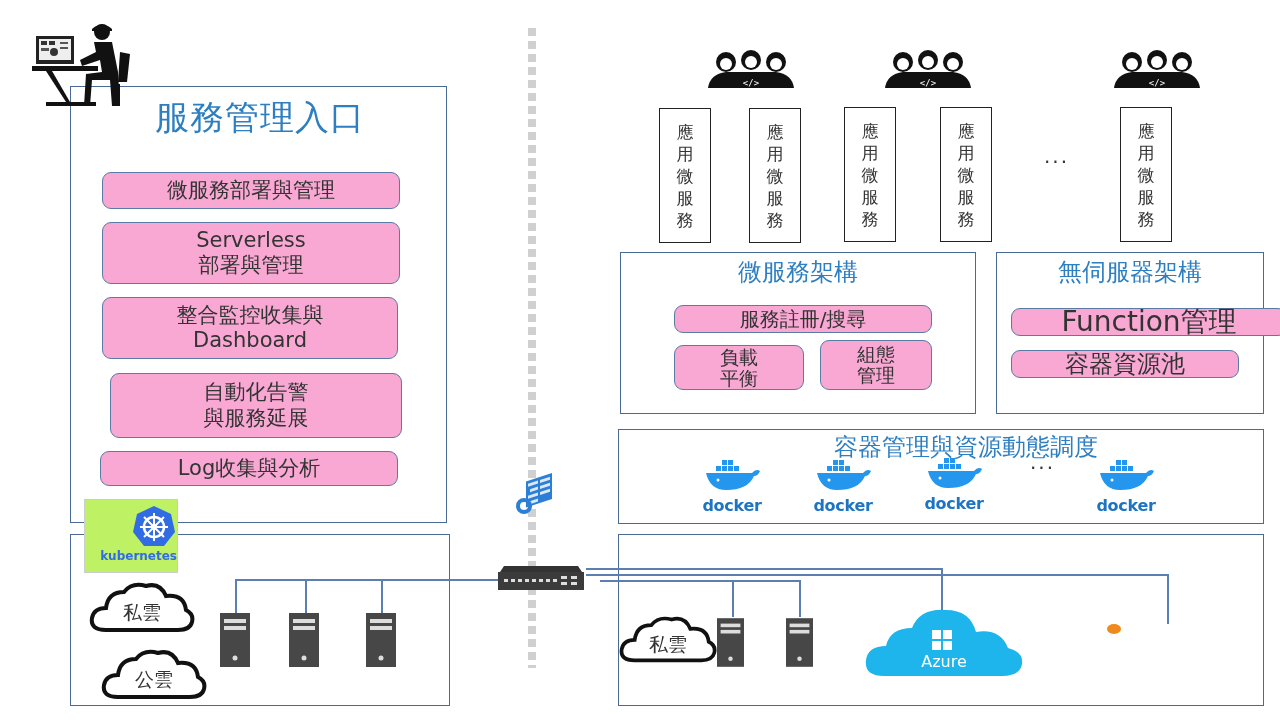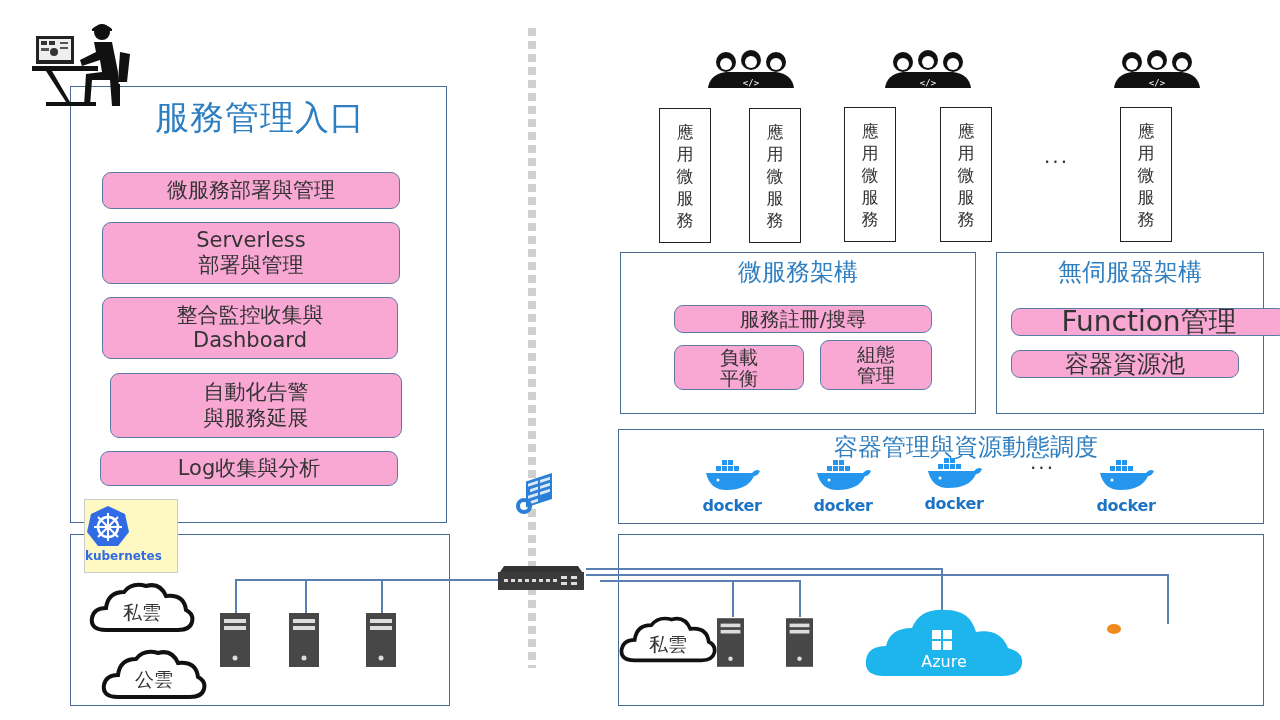--- a/index.html
+++ b/index.html
@@ -71,21 +71,21 @@
 <div class="rbox" style="left:102px; top:373px; width:292px; height:65px; font-size:21px;margin-left:8px;">
   <span>自動化告警</span>
   <span>與服務延展</span>
 </div>
 <div class="rbox" style="left:100px; top:451px; width:298px; height:35px; font-size:21px;">
   <span>Log收集與分析</span>
 </div>
 
 <div class="panel" style="left:70px; top:534px; width:380px; height:172px;"></div>
 
-<div class="abs" style="left:84px; top:499px; width:94px; height:74px; background:#fef9c3; border:1.5px solid #ccc; box-sizing:border-box; text-align:left;">
+<div class="abs" style="left:84px; top:499px; width:94px; height:74px; background:#bef264; border:1.5px solid #ccc; box-sizing:border-box; text-align:right;">
   <svg width="46" height="44" viewBox="0 0 46 44" style="margin-top:4px;">
     <polygon points="23,2 40,10 44,28 33,42 13,42 2,28 6,10" fill="#326ce5"></polygon>
     <circle cx="23" cy="23" r="10" fill="none" stroke="#fff" stroke-width="2.5"></circle>
     <circle cx="23" cy="23" r="3" fill="#fff"></circle>
     <g stroke="#fff" stroke-width="2">
       <line x1="23" y1="9" x2="23" y2="37"></line>
         <line x1="9" y1="23" x2="37" y2="23"></line>
       <line x1="13" y1="13" x2="33" y2="33"></line>
         <line x1="33" y1="13" x2="13" y2="33"></line>
     </g>

